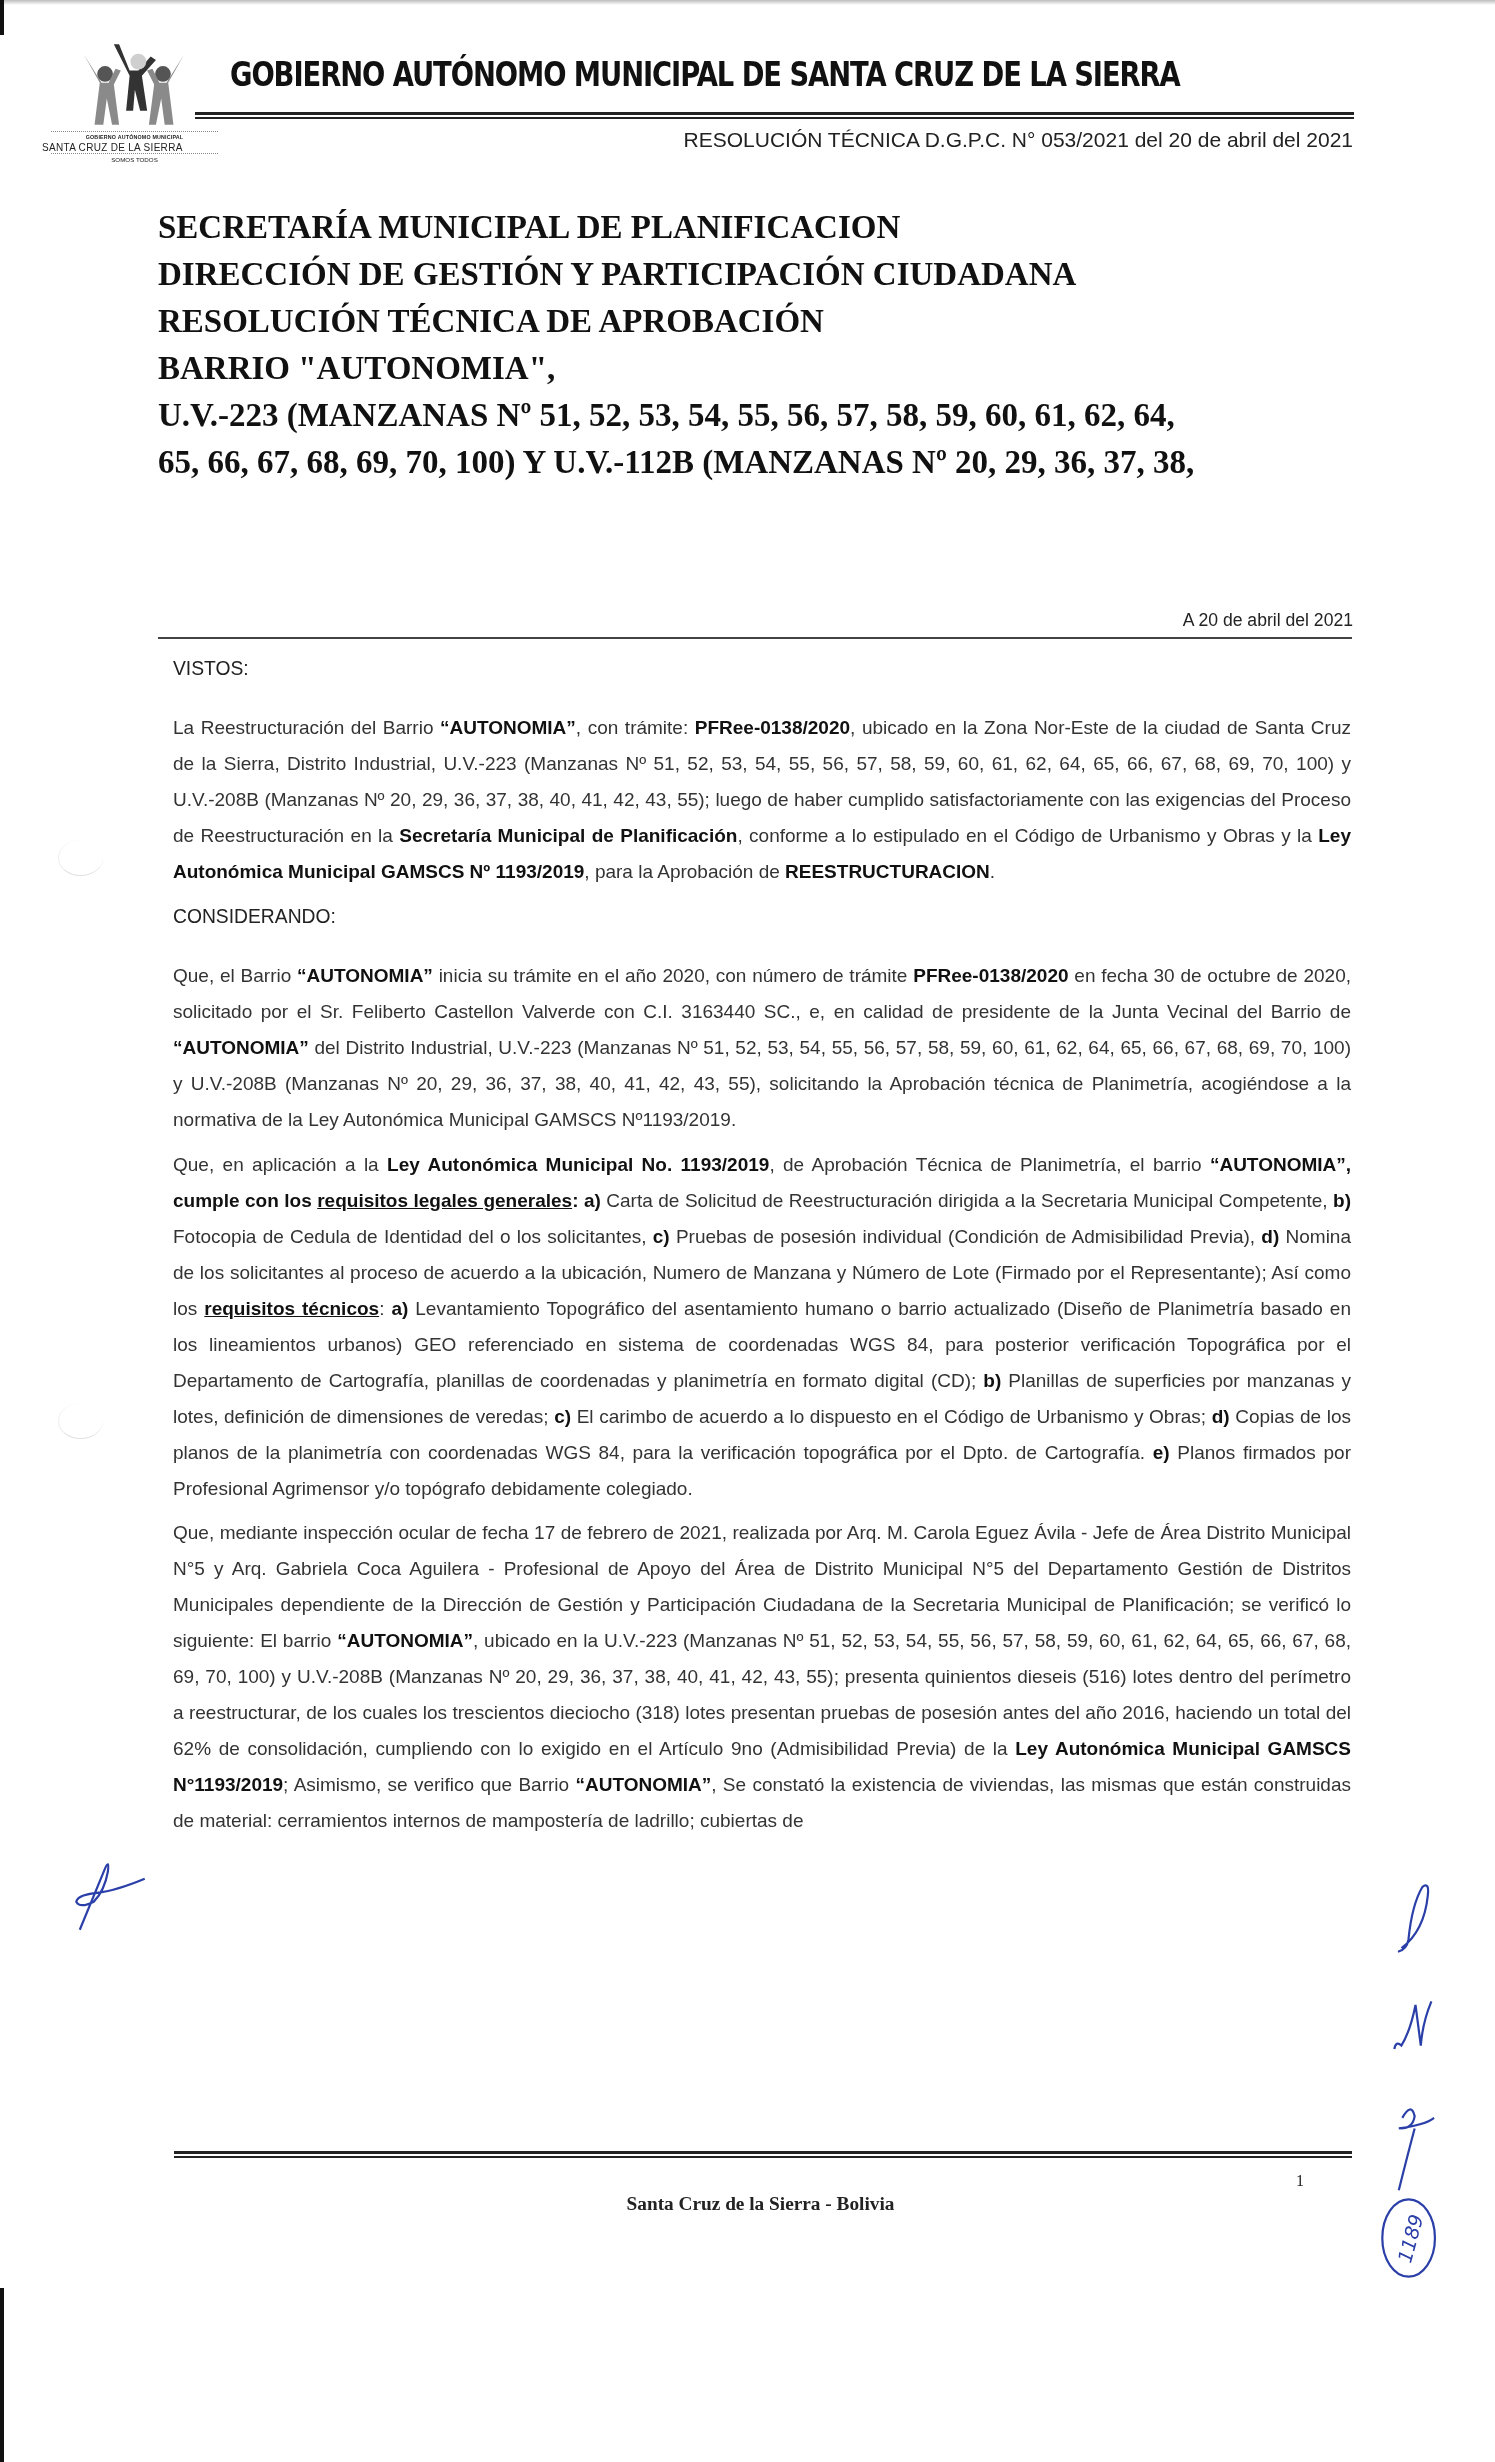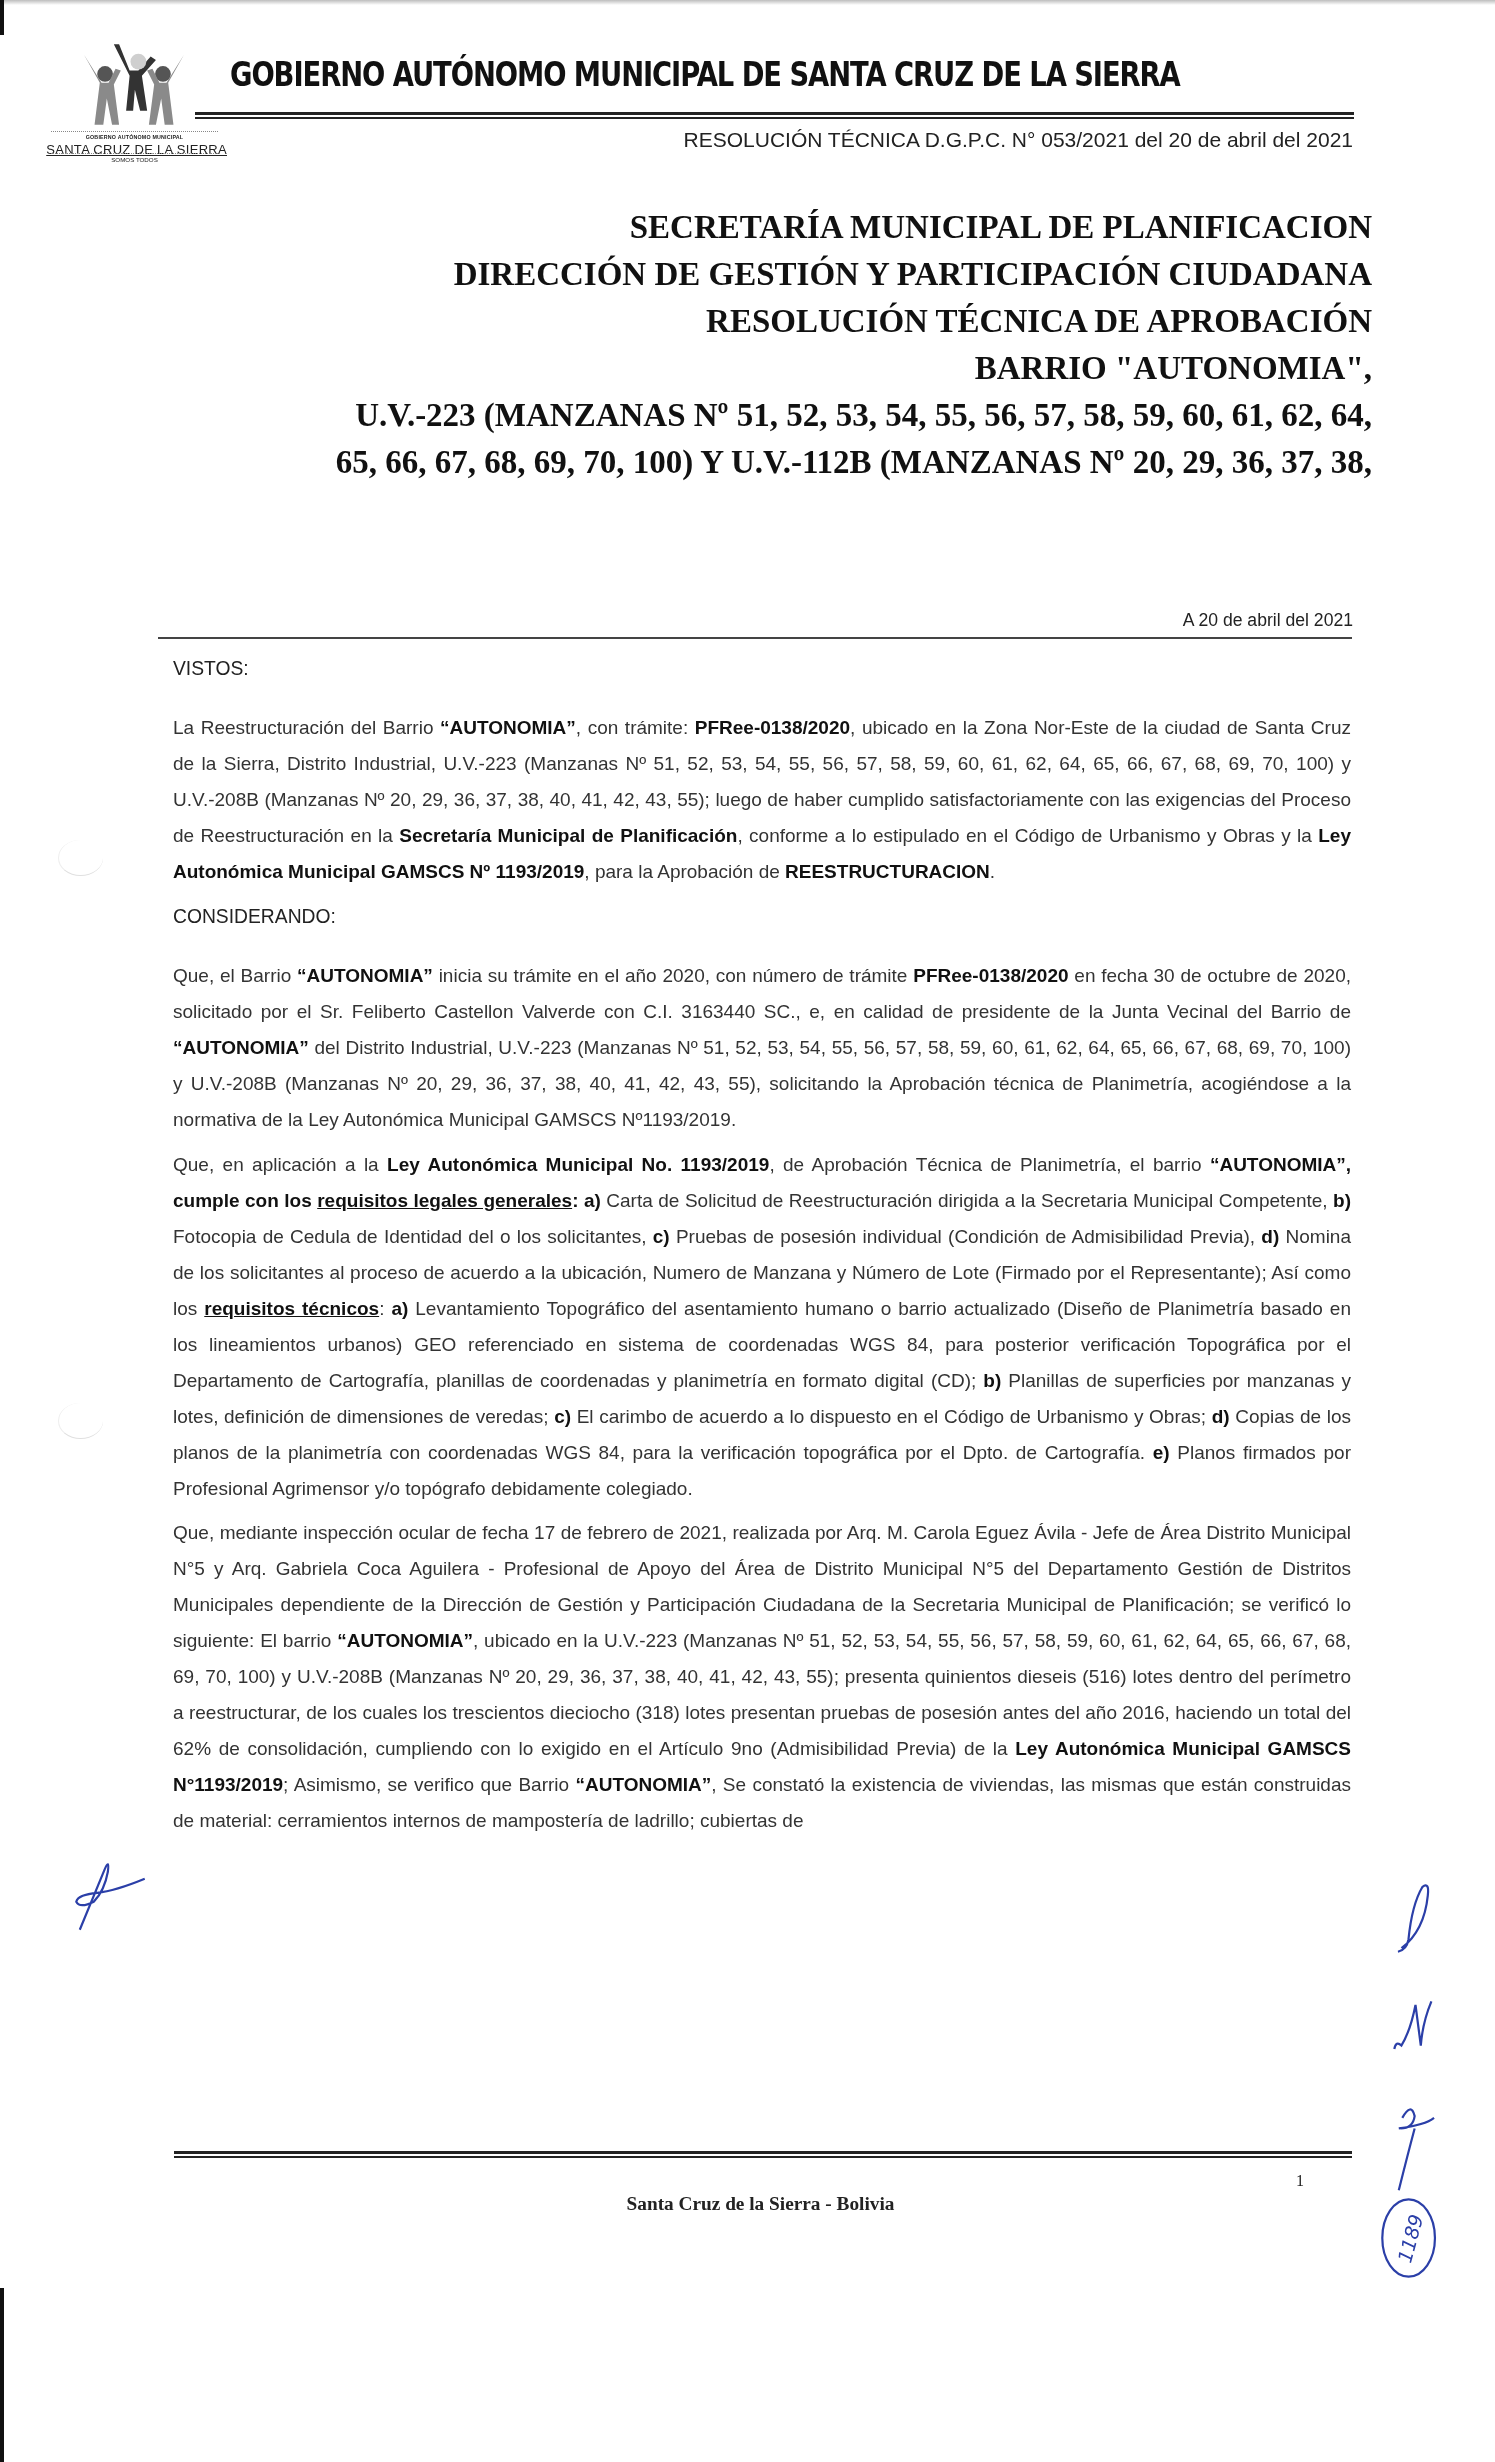--- a/index.html
+++ b/index.html
@@ -5,31 +5,31 @@
   html, body { margin: 0; padding: 0; background: #ffffff; }
   body { width: 1495px; height: 2462px; position: relative; overflow: hidden; font-family: "Liberation Sans", sans-serif; color: #222; }
   .page { position: absolute; left: 0; top: 0; width: 1495px; height: 2462px; background: #fff; }
   .top-edge { position: absolute; left: 0; top: 0; width: 1495px; height: 5.3px; background: linear-gradient(#bdbdbd, #fff); }
   .left-edge { position: absolute; left: 0; top: 0; width: 3.5px; height: 35px; background: #111; }
 
   
   .logo { position: absolute; left: 42px; top: 44px; width: 185px; height: 132px; }
   .logo svg { position: absolute; left: 35px; top: 0; }
   .logo-line1 { position: absolute; left: 0; top: 90px; width: 185px; text-align: center; font-size: 5.3px; font-weight: bold; letter-spacing: 0.2px; }
-  .logo-line2 { position: absolute; left: 0; top: 98px; width: 185px; text-align: right; font-size: 13px; letter-spacing: 0.3px; text-decoration: underline; }
+  .logo-line2 { position: absolute; left: 0; top: 98px; width: 185px; text-align: left; font-size: 10px; letter-spacing: 0.3px; }
   .logo-line3 { position: absolute; left: 0; top: 112px; width: 185px; text-align: center; font-size: 6.2px; }
   .logo-rule { position: absolute; left: 8.8px; width: 167px; border-top: 0.9px dotted #888; }
 
   .gov-title { position: absolute; left: 230px; top: 55px; font-family: "DejaVu Sans", sans-serif; font-weight: bold; font-size: 33px; letter-spacing: -1.3px; color: #111; transform: scaleX(0.83); transform-origin: left top; white-space: nowrap; }
   .head-rule { position: absolute; left: 195px; top: 112px; width: 1159px; height: 2.6px; background: #222; }
   .head-rule2 { position: absolute; left: 195px; top: 117px; width: 1159px; height: 1.8px; background: #222; }
   .ref-line { position: absolute; right: 142px; top: 128px; font-size: 21px; color: #222; white-space: nowrap; }
 
   
-  .title-block { position: absolute; left: 158px; top: 204px; width: 1214px; text-align: right; font-family: "Liberation Serif", serif; font-weight: bold; font-size: 33px; line-height: 47px; color: #111; }
+  .title-block { position: absolute; left: 158px; top: 204px; width: 1214px; text-align: left; font-family: "Liberation Serif", serif; font-weight: bold; font-size: 33px; line-height: 47px; color: #111; }
   .title-block div { white-space: nowrap; }
   .date-right { position: absolute; right: 142px; top: 610px; font-size: 17.6px; color: #222; }
   .body-rule { position: absolute; left: 158px; top: 637px; width: 1194px; height: 1.8px; background: #444; }
 
   
   .body { position: absolute; left: 173px; top: 651px; width: 1178px; font-size: 19px; line-height: 36px; color: #333; text-align: justify; }
   .heading { margin: 0 0 16px 0; font-size: 19.3px; color: #222; }
   .para { margin: 0 0 8.8px 0; }
   .para b { color: #111; }
   .u { text-decoration: underline; }

